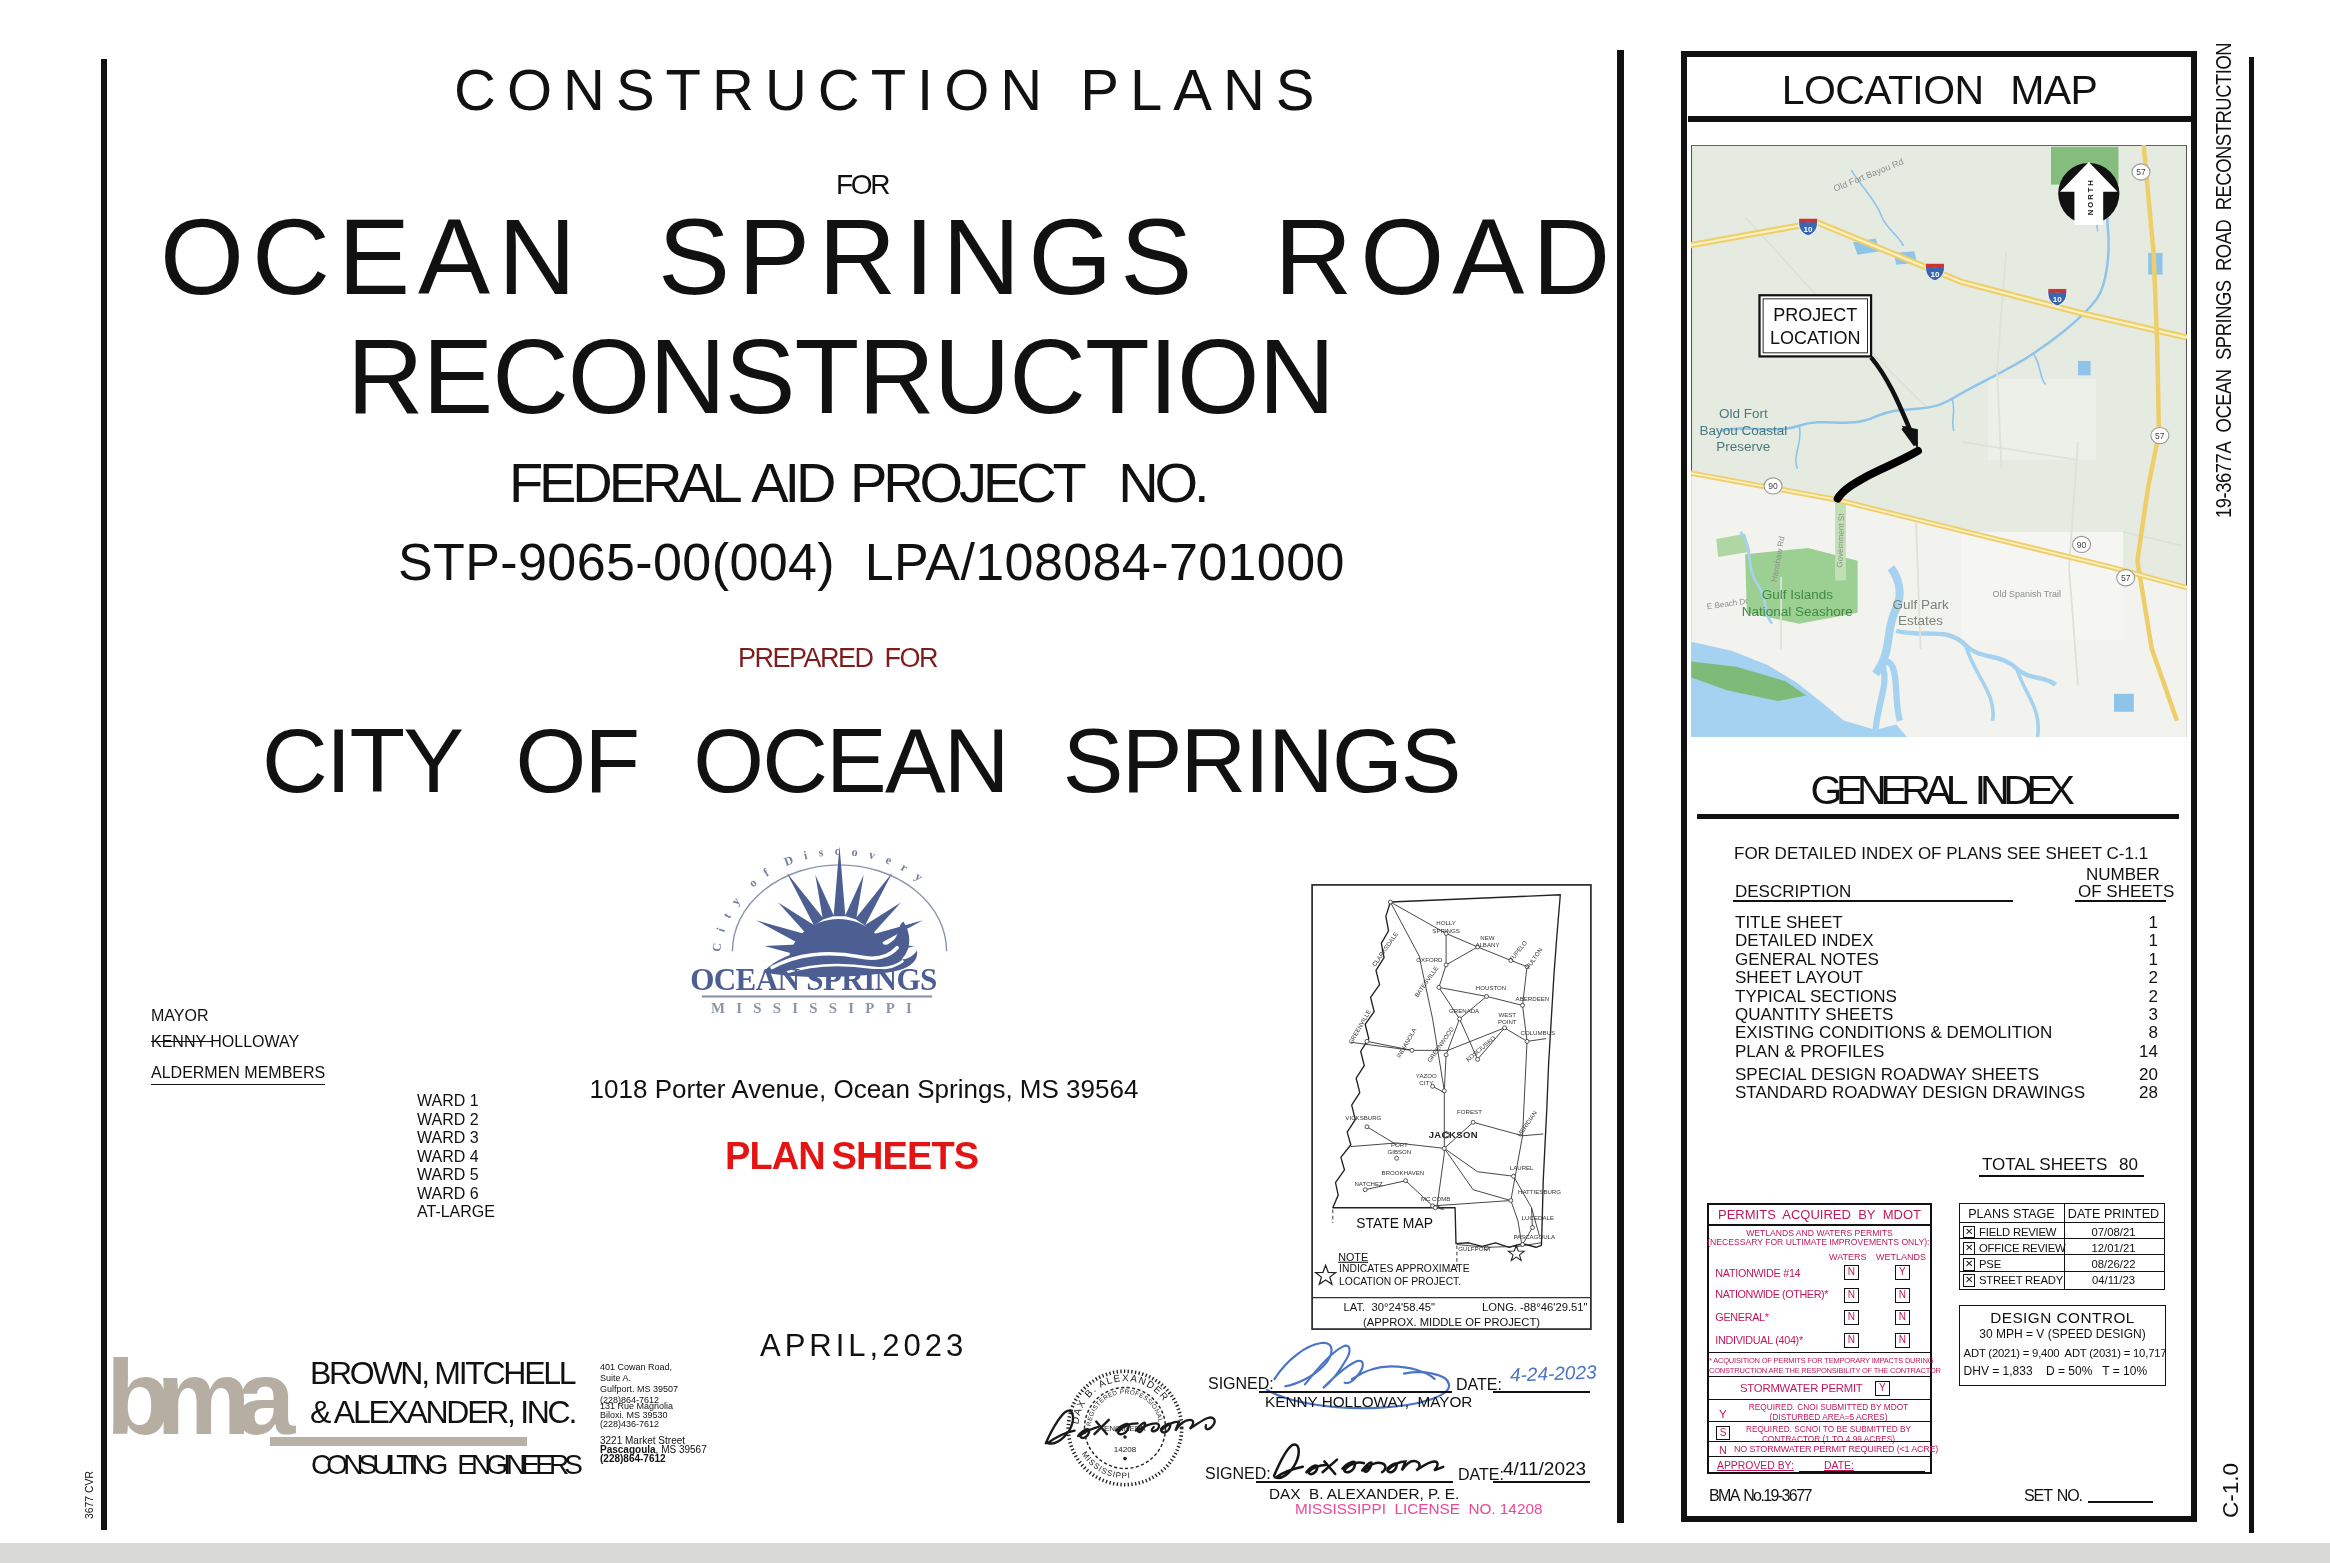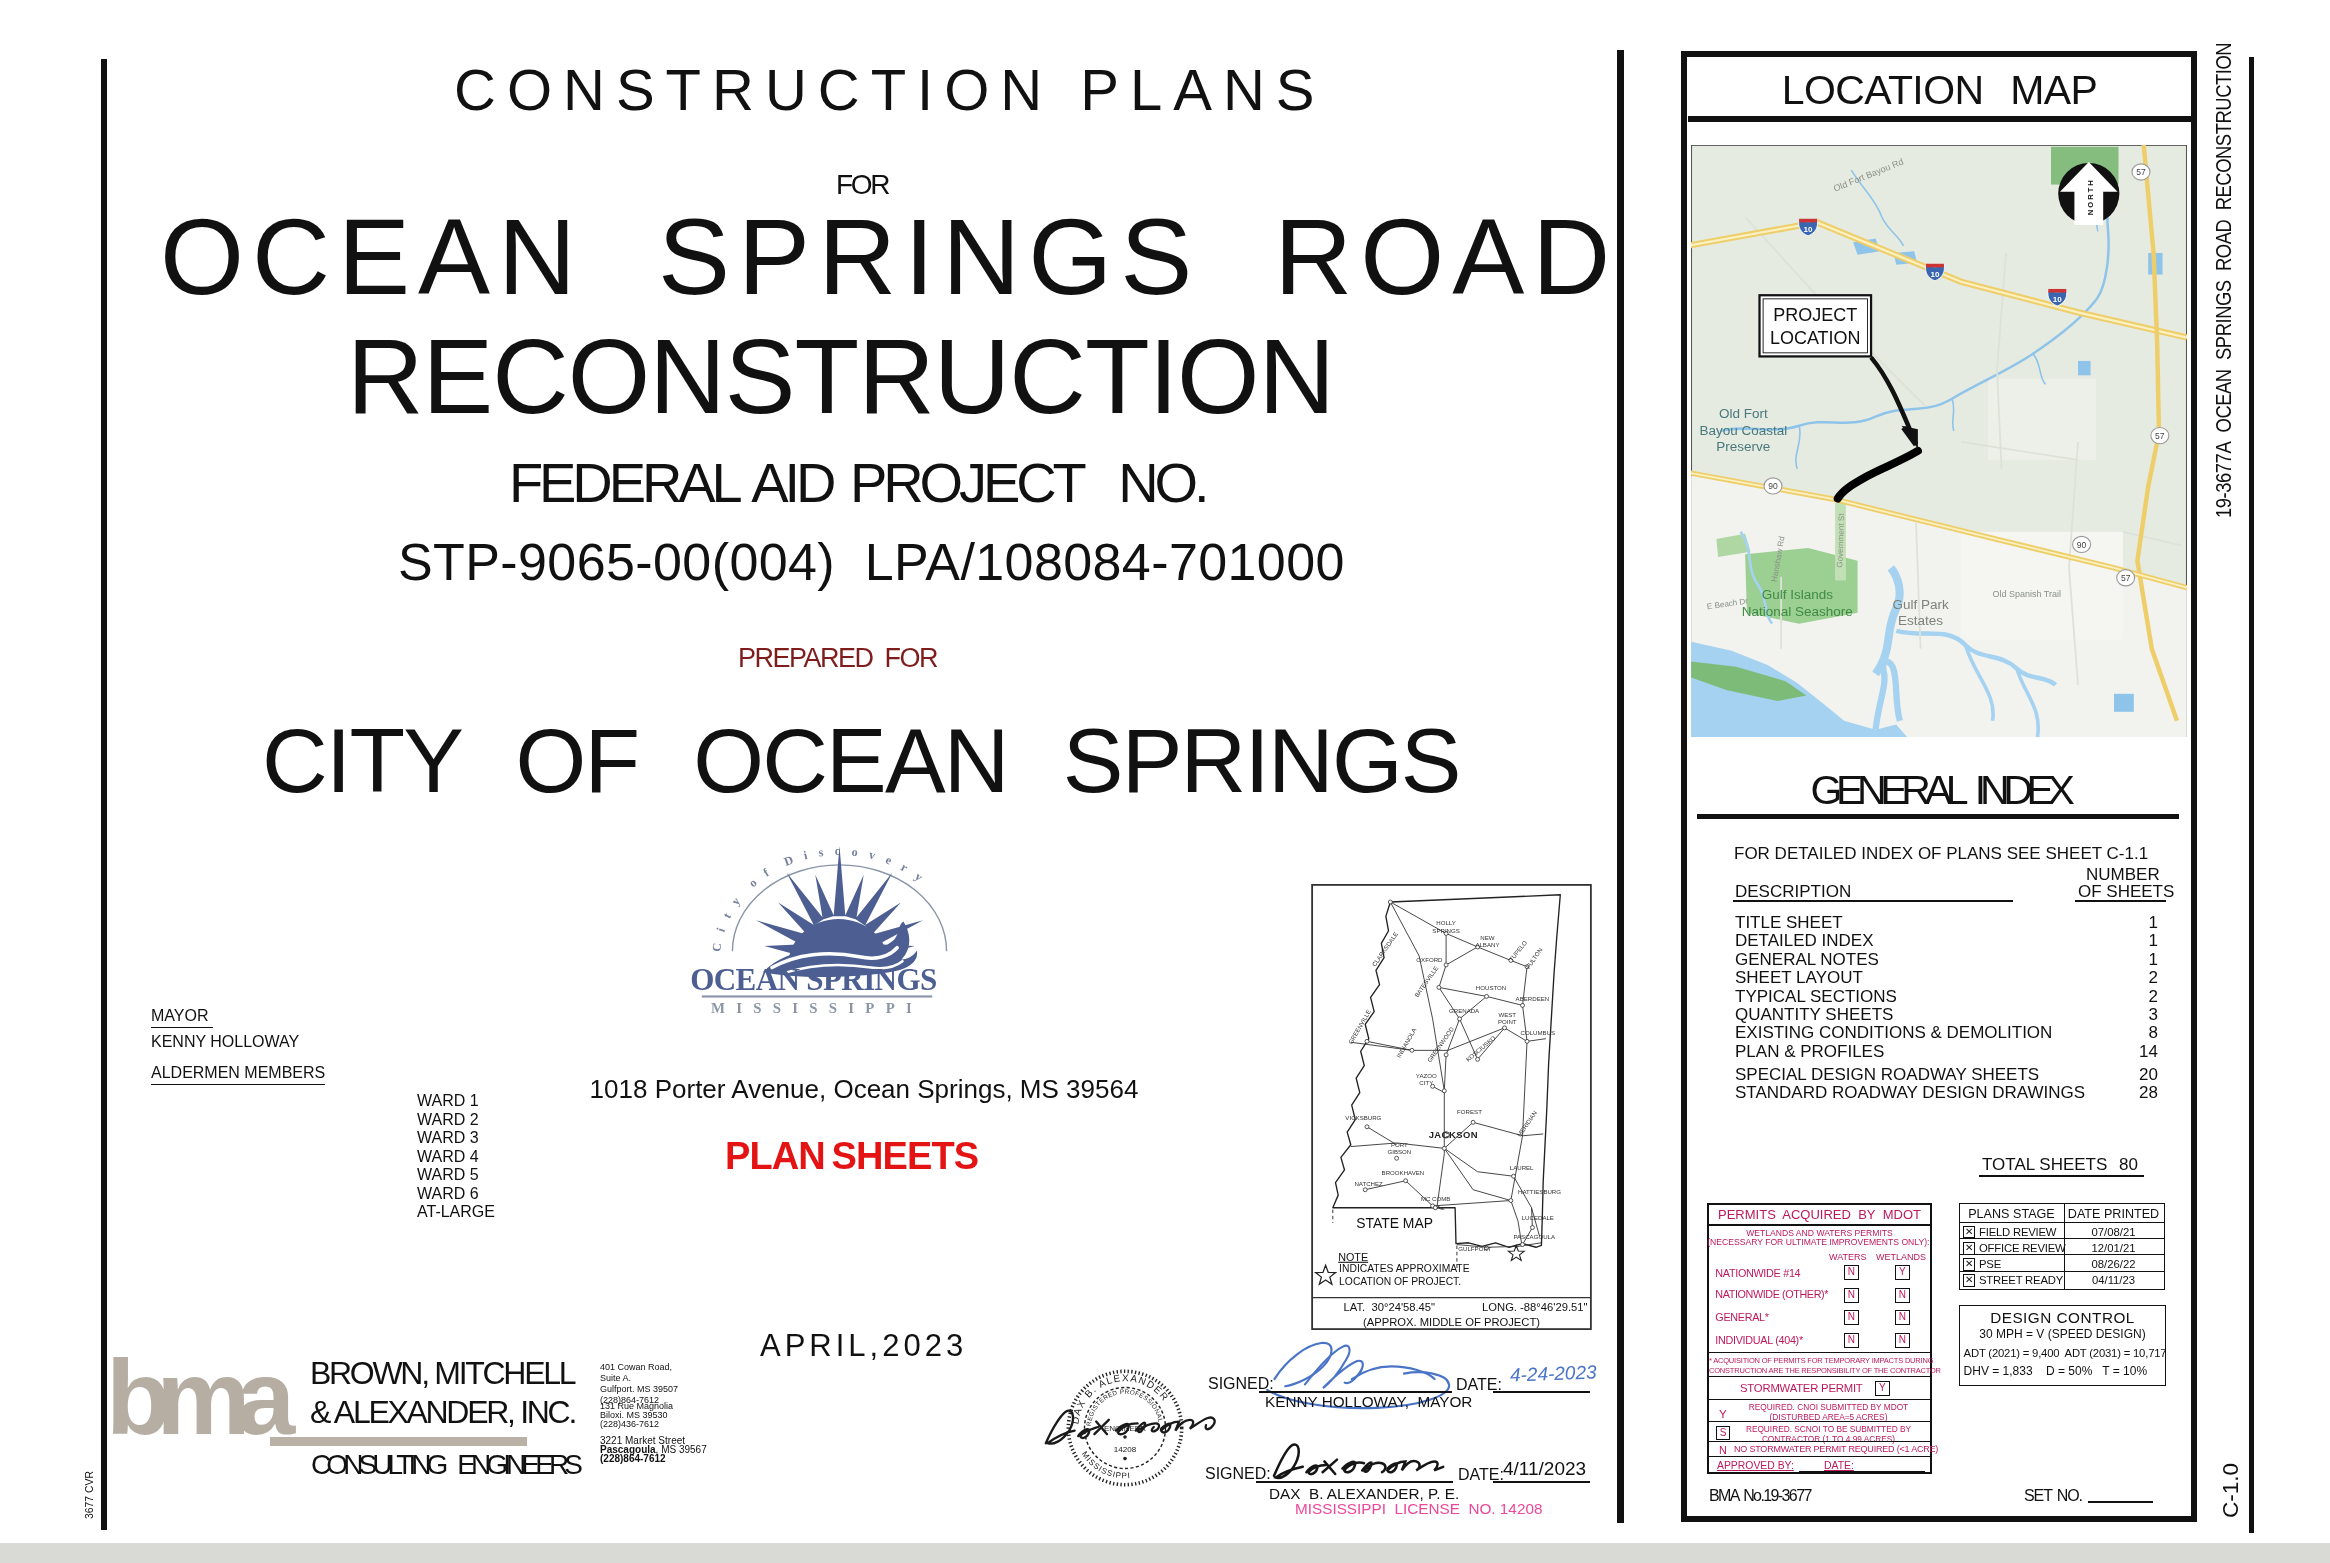--- a/index.html
+++ b/index.html
@@ -52,21 +52,21 @@
 
   <text x="134" y="180" text-anchor="middle" font-family="Liberation Serif,serif" font-weight="bold" font-size="34.5" letter-spacing="-0.7" fill="#4d5f92">OCEAN SPRINGS</text>
 
   <rect x="10" y="186" width="256" height="2.4" fill="#8b95a9"></rect>
 
   <text x="138" y="206" text-anchor="middle" font-family="Liberation Serif,serif" font-size="16.5" letter-spacing="12.5" fill="#8d96a6" font-weight="bold">MISSISSIPPI</text>
 </svg>
 
 <div class="abs ctr" style="left:504px;top:1042px;width:720px;font-size:26px;color:#111;margin-top:32px;">1018 Porter Avenue, Ocean Springs, MS 39564</div>
 
-<div class="abs" style="left:151px;top:1007px;font-size:16px;color:#111;border-bottom:1.8px solid #111;padding-bottom:2px;">MAYOR&nbsp;</div>
+<div class="abs" style="left:151px;top:1007px;font-size:16px;color:#111;border-bottom:1.8px solid #111;padding-bottom:16px;">MAYOR&nbsp;</div>
 
 <div class="abs" style="left:151px;top:1033px;font-size:16px;color:#111;">KENNY HOLLOWAY</div>
 
 <div class="abs" style="left:151px;top:1064px;font-size:16px;color:#111;border-bottom:1.8px solid #111;padding-bottom:1.8px;">ALDERMEN MEMBERS</div>
 
 
 <div class="abs" style="left:417px;top:1092px;font-size:16px;line-height:18.5px;color:#111;">WARD 1<br>WARD 2<br>WARD 3<br>WARD 4<br>WARD 5<br>WARD 6<br>AT-LARGE</div>
 
 <div class="abs" style="left:725px;top:1135px;font-size:38px;font-weight:bold;color:#e41414;letter-spacing:-0.9px;">PLAN SHEETS</div>
 

